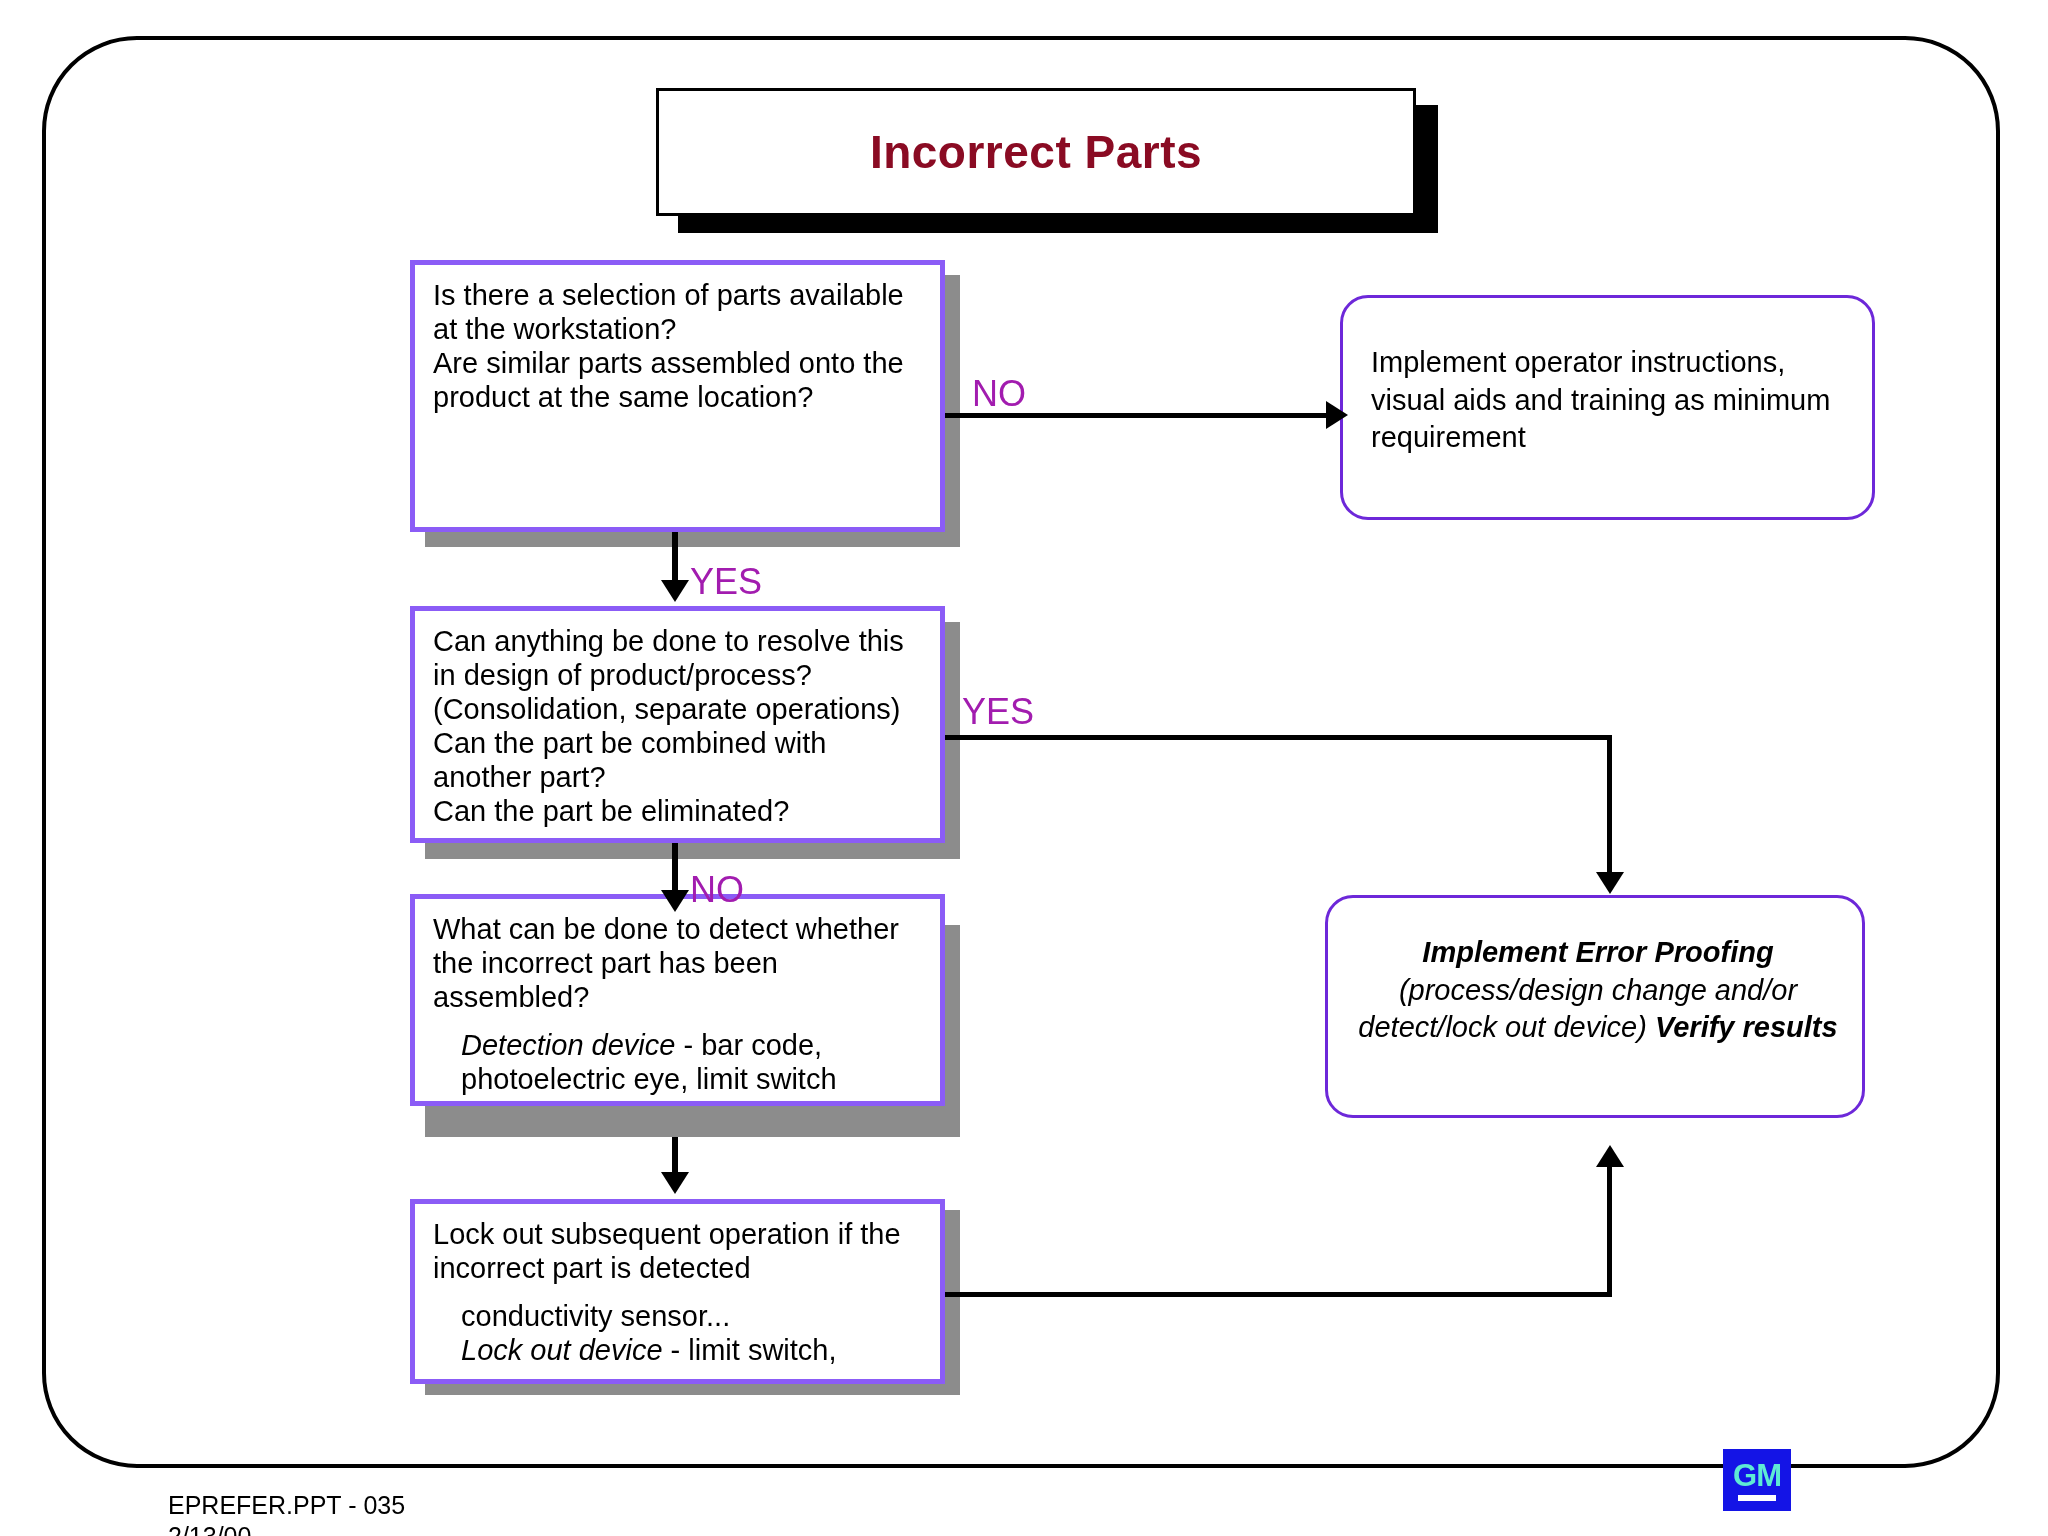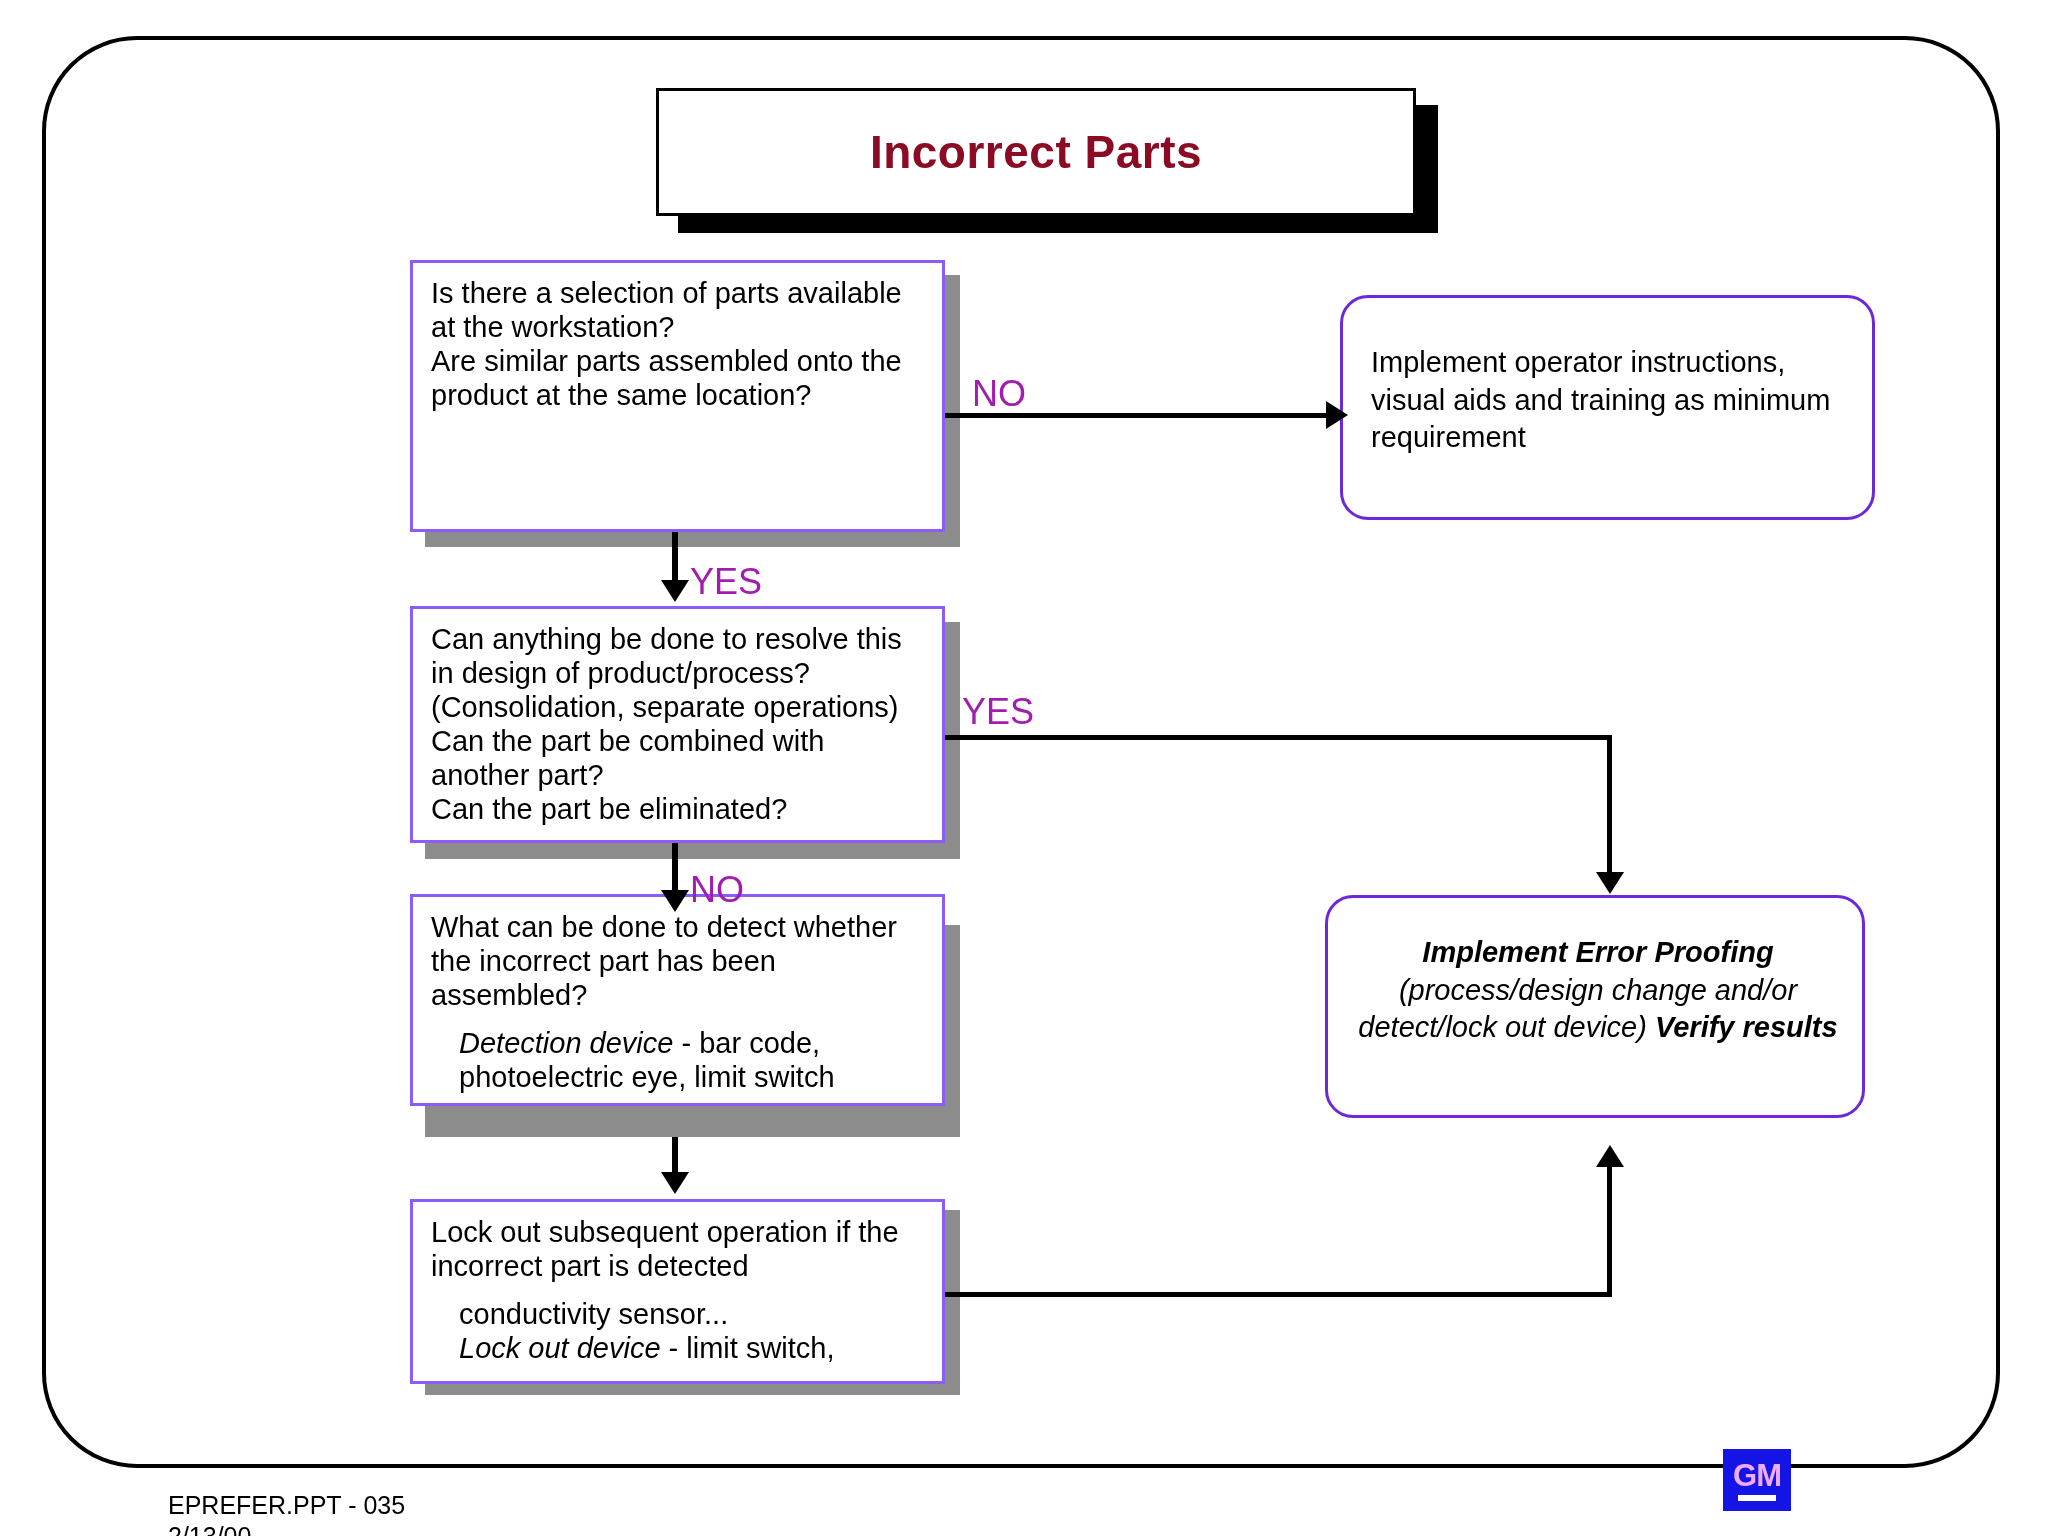--- a/index.html
+++ b/index.html
@@ -59,21 +59,21 @@
     font-weight: bold;
     letter-spacing: 0.5px;
     line-height: 1;
     white-space: nowrap;
   }
 
   
   .pbox {
     position: absolute;
     background: #ffffff;
-    border: 3px solid #8b5cf6;
+    border: 5px solid #8b5cf6;
     box-sizing: border-box;
     z-index: 3;
   }
   .pbox-shadow {
     position: absolute;
     background: #8c8c8c;
     z-index: 2;
   }
   .pbox .ptext {
     position: absolute;
@@ -166,21 +166,21 @@
     width: 68px;
     height: 62px;
     background: #1414e6;
     z-index: 6;
     display: flex;
     flex-direction: column;
     align-items: center;
     justify-content: center;
   }
   .gm-logo .gm-text {
-    color: #f0abfc;
+    color: #5eead4;
     font-size: 31px;
     font-weight: bold;
     line-height: 1;
     letter-spacing: -1px;
   }
   .gm-logo .gm-bar {
     width: 38px;
     height: 6px;
     background: #ffffff;
     margin-top: 4px;

